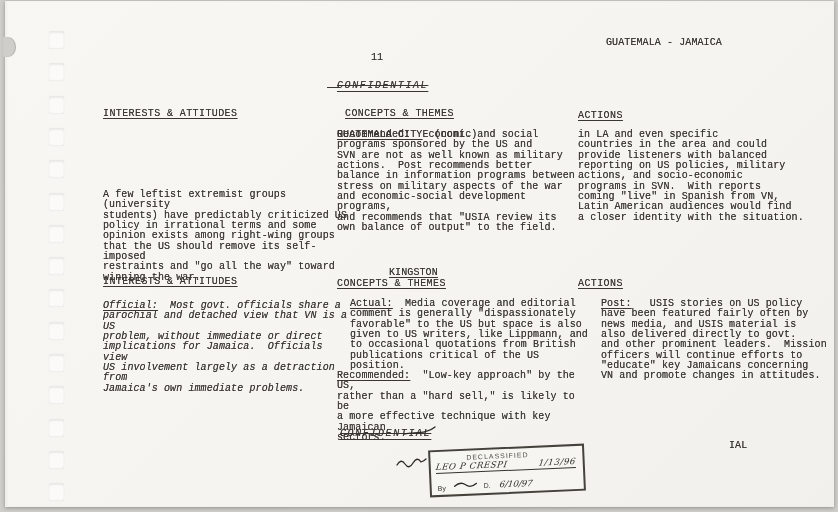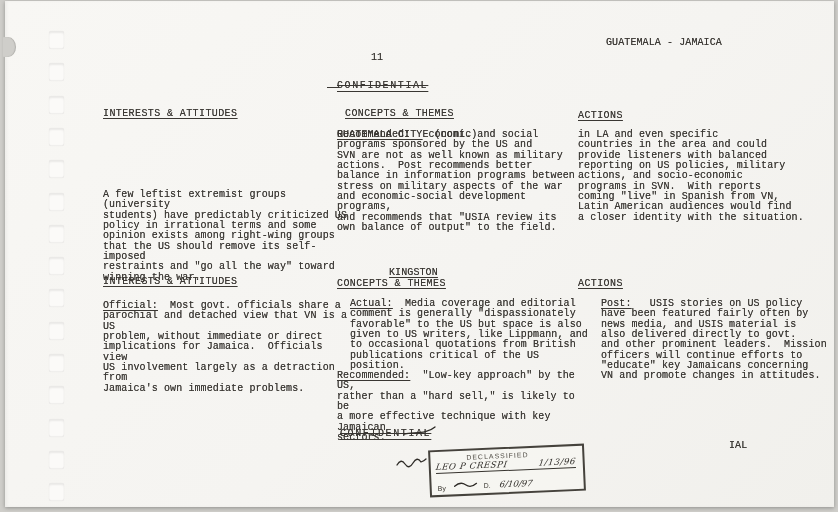--- a/index.html
+++ b/index.html
@@ -30,20 +30,21 @@
     text-shadow:0 0 .4px rgba(58,55,51,.75);
   }
   .heading{text-decoration:underline;text-underline-offset:2px;letter-spacing:.4px;}
   .lbl{text-decoration:underline;text-underline-offset:1.5px;}
   .u{text-decoration:underline;text-underline-offset:2px;}
   .conf{
     letter-spacing:1.6px;
     text-decoration:underline line-through;
     text-decoration-thickness:1px;
     text-underline-offset:2.5px;
+    font-style:italic;
   }
   .conf-ext{position:absolute;height:1px;background:#3a3733;}
   .stamp{
     position:absolute;left:424px;top:446px;width:152px;height:43px;
     border:2px solid #45423c;transform:rotate(-2.5deg);
     color:#36332e;background:rgba(250,249,246,.4);
   }
   .stamp-title{
     position:absolute;left:36px;top:3px;
     font-size:6.8px;letter-spacing:1.1px;color:#4a463f;
@@ -125,21 +126,21 @@
 provide listeners with balanced
 reporting on US policies, military
 actions, and socio-economic
 programs in SVN.  With reports
 coming "live" in Spanish from VN,
 Latin American audiences would find
 a closer identity with the situation.</div>
 
   <div class="doc heading" style="left:98px;top:276px;">INTERESTS &amp; ATTITUDES</div>
 
-  <div class="doc" style="left:98px;top:300px;width:250px;"><span class="lbl">Official:</span><span>  Most govt. officials share a
+  <div class="doc" style="left:98px;top:300px;width:250px;font-style:italic;"><span class="lbl">Official:</span><span>  Most govt. officials share a
 parochial and detached view that VN is a US
 problem, without immediate or direct
 implications for Jamaica.  Officials view
 US involvement largely as a detraction from
 Jamaica's own immediate problems.</span></div>
 
   <div class="doc u" style="left:384px;top:267px;">KINGSTON</div>
   <div class="doc heading" style="left:332px;top:278px;">CONCEPTS &amp; THEMES</div>
   <div class="doc heading" style="left:573px;top:278px;">ACTIONS</div>
 

